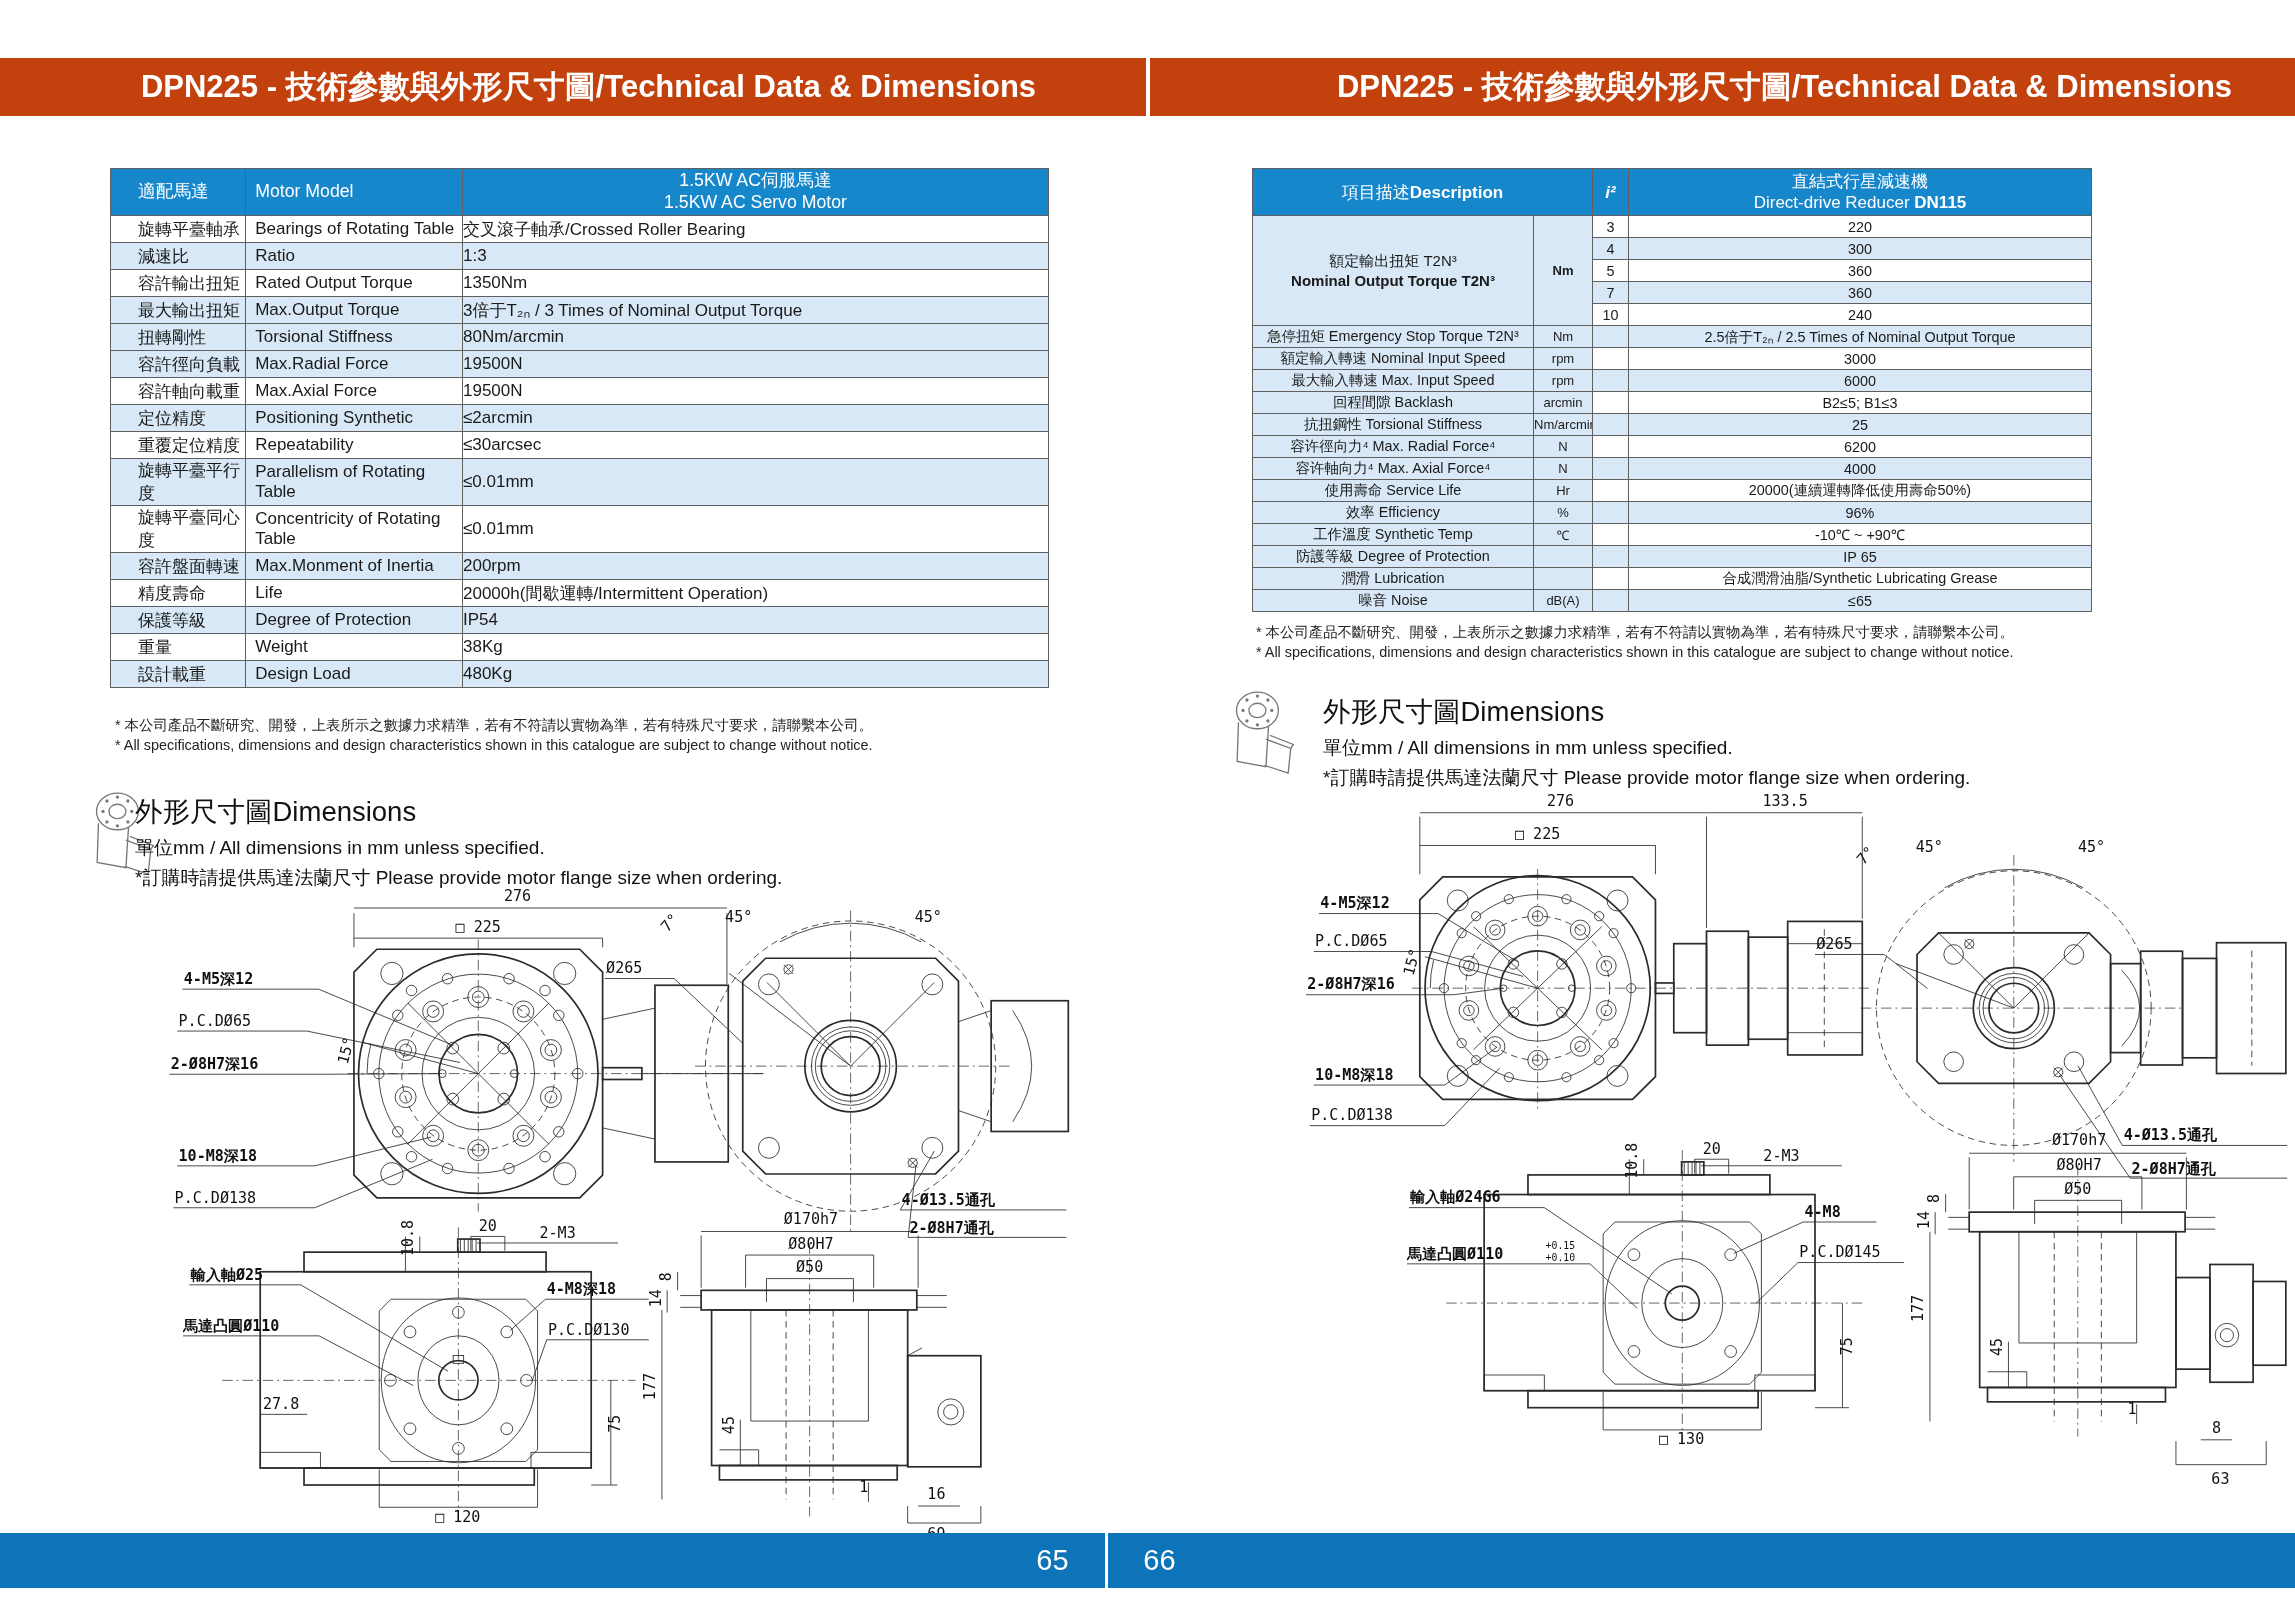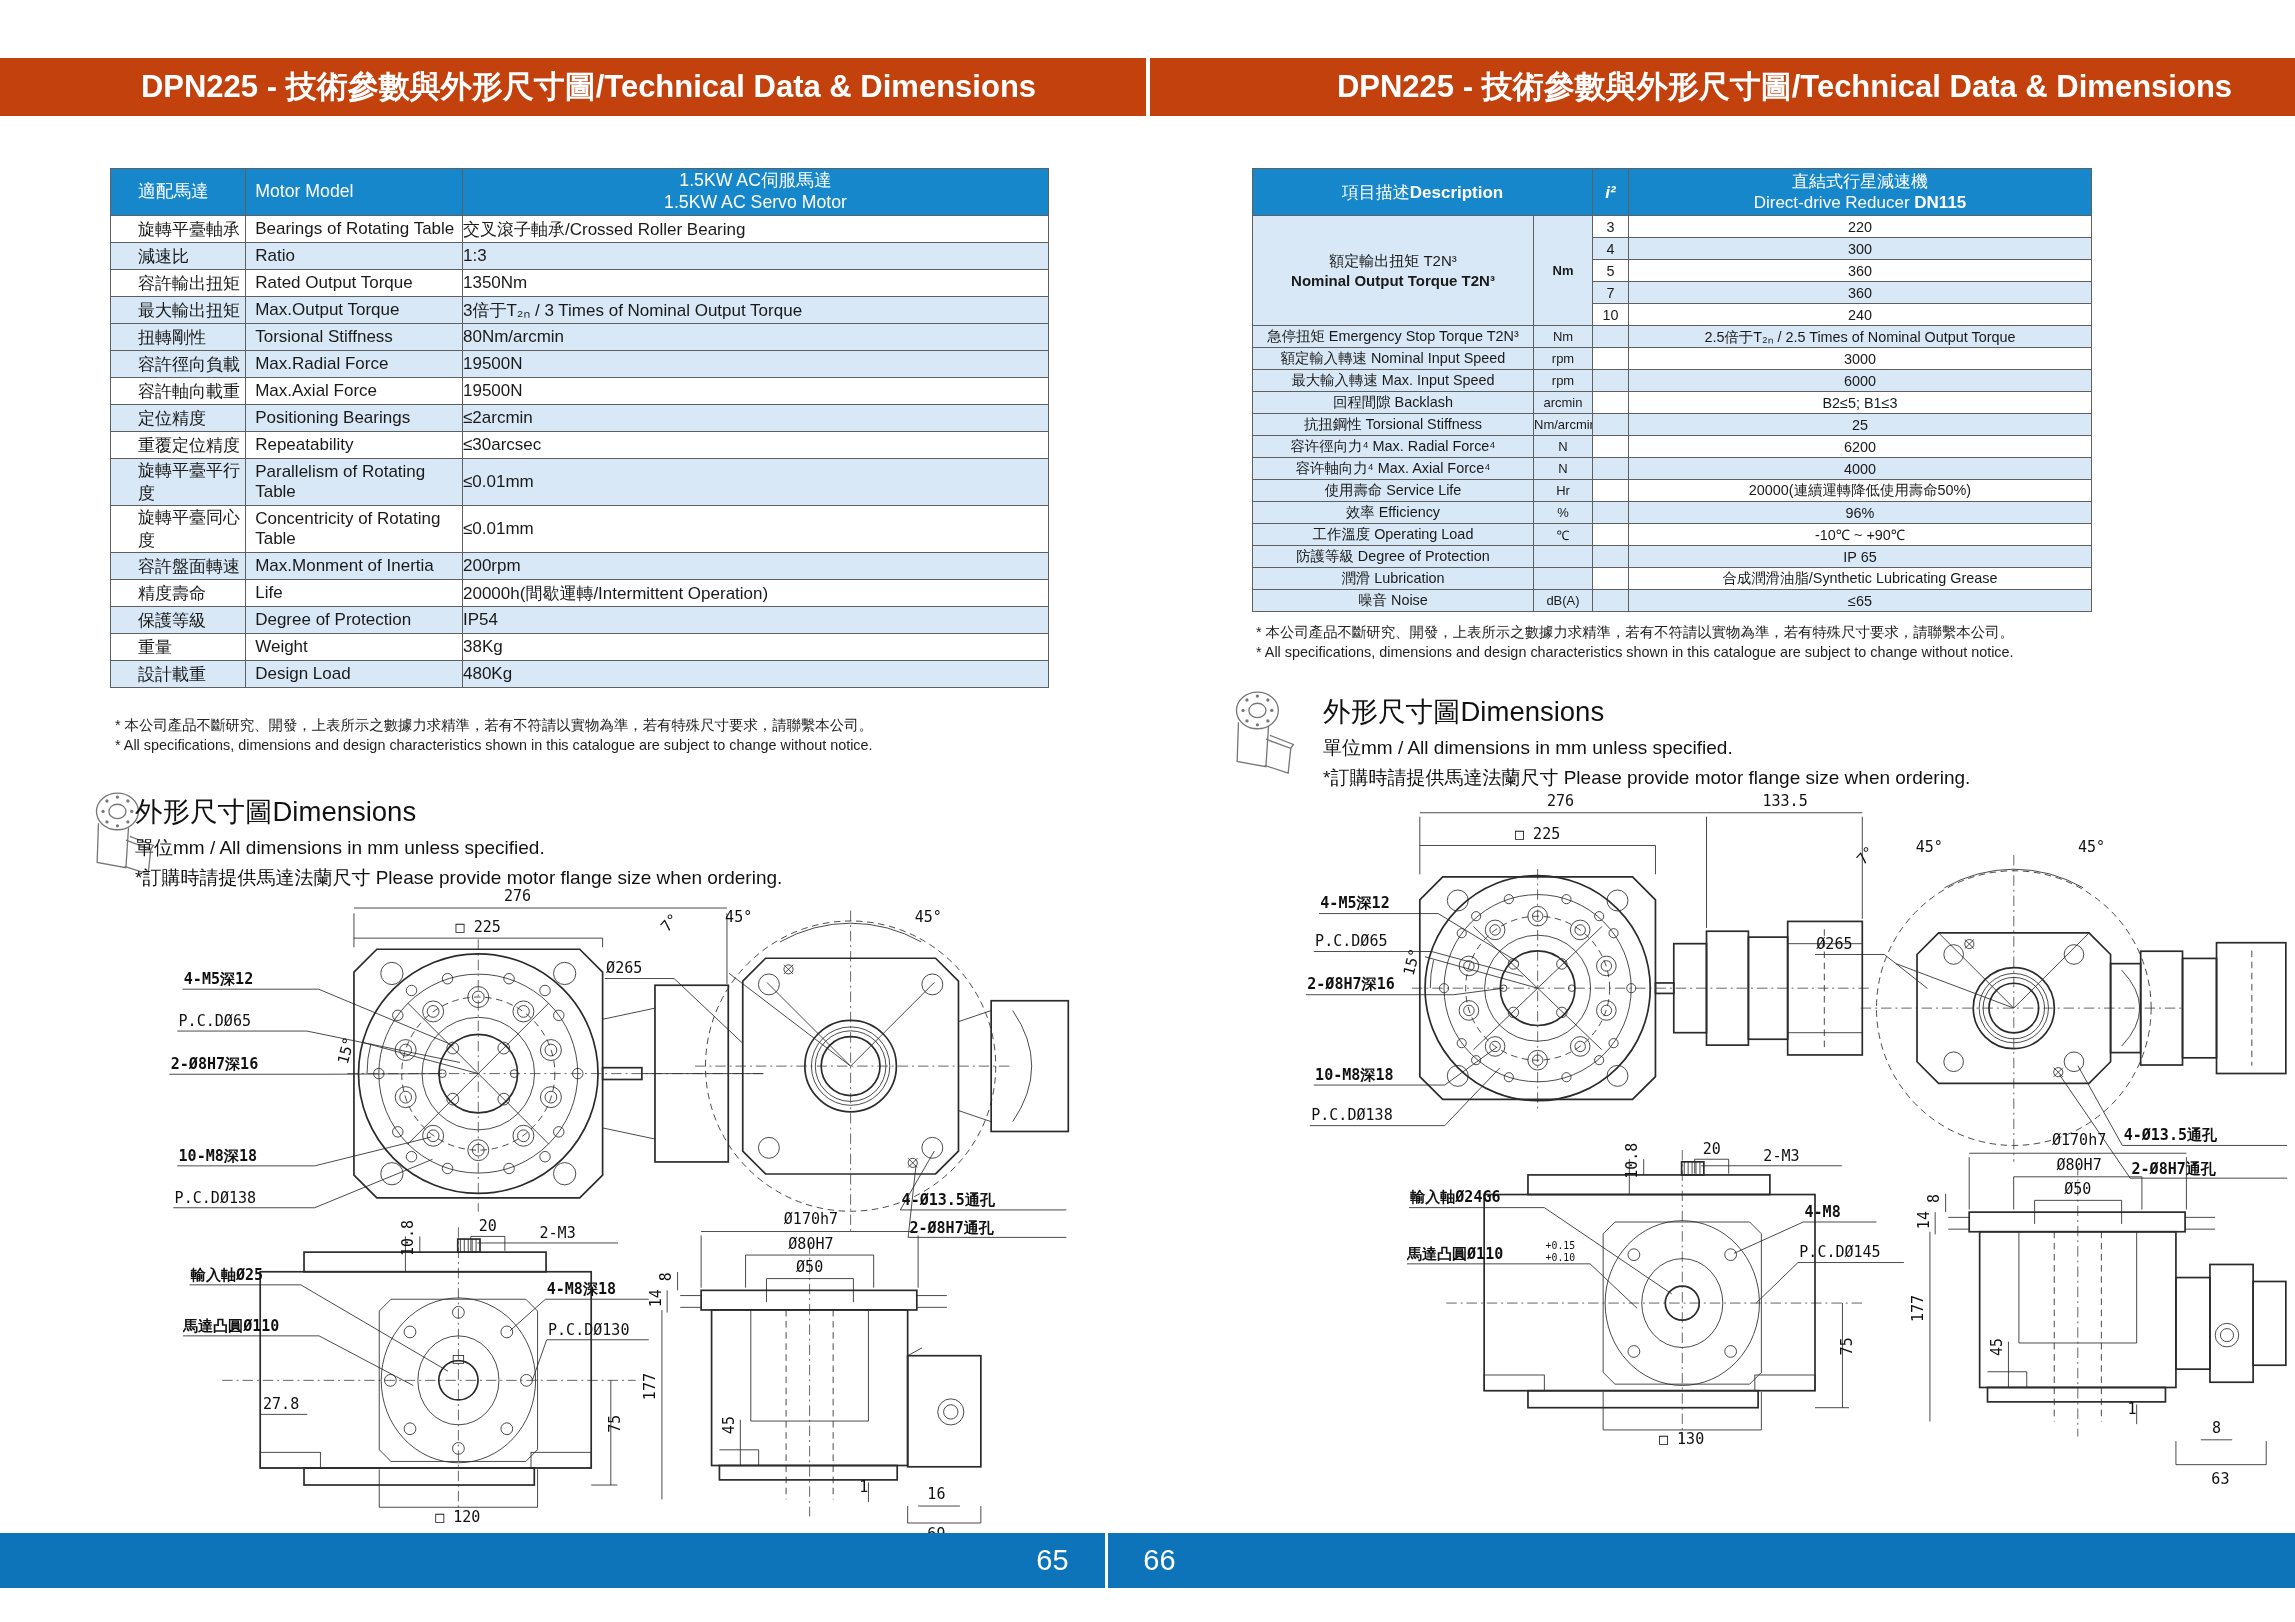--- a/index.html
+++ b/index.html
@@ -121,21 +121,21 @@
         <td class="en">Max.Radial Force</td>
         <td class="val">19500N</td>
       </tr>
       <tr>
         <td class="zh">容許軸向載重</td>
         <td class="en">Max.Axial Force</td>
         <td class="val">19500N</td>
       </tr>
       <tr class="alt">
         <td class="zh">定位精度</td>
-        <td class="en">Positioning Bearings</td>
+        <td class="en">Positioning Synthetic</td>
         <td class="val">≤2arcmin</td>
       </tr>
       <tr>
         <td class="zh">重覆定位精度</td>
         <td class="en">Repeatability</td>
         <td class="val">≤30arcsec</td>
       </tr>
       <tr class="alt">
         <td class="zh">旋轉平臺平行度</td>
         <td class="en">Parallelism of Rotating Table</td>
@@ -267,21 +267,21 @@
         <td class="i2"></td>
         <td class="val">20000(連續運轉降低使用壽命50%)</td>
       </tr>
       <tr>
         <td class="desc blue">效率  Efficiency</td>
         <td class="unit blue">%</td>
         <td class="i2 alt"></td>
         <td class="val alt">96%</td>
       </tr>
       <tr>
-        <td class="desc blue">工作溫度  Operating Load</td>
+        <td class="desc blue">工作溫度  Synthetic Temp</td>
         <td class="unit blue">℃</td>
         <td class="i2"></td>
         <td class="val">-10℃ ~ +90℃</td>
       </tr>
       <tr>
         <td class="desc blue">防護等級  Degree of Protection</td>
         <td class="unit blue"></td>
         <td class="i2 alt"></td>
         <td class="val alt">IP 65</td>
       </tr>

